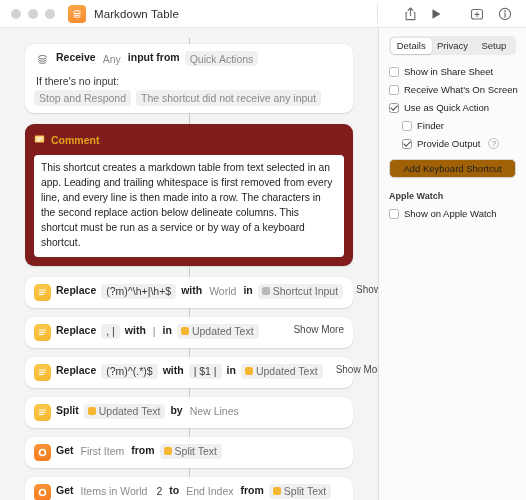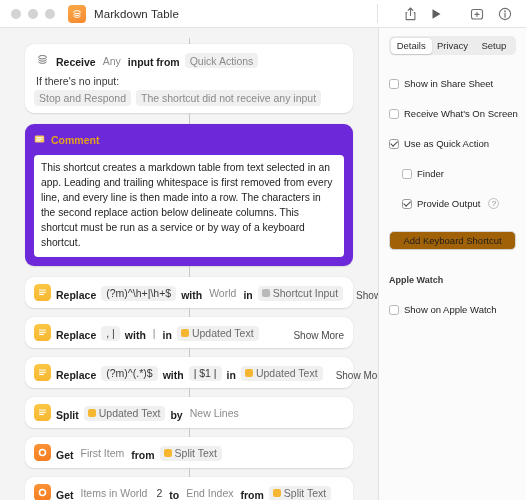--- a/index.html
+++ b/index.html
@@ -36,21 +36,21 @@
   
   .canvas {
     flex: 1; background: #f4f4f4; position: relative; overflow: hidden;
     padding: 10px 25px 6px 25px;
   }
   .conn { width: 1px; height: 9px; background: #c7c7c7; margin: 0 auto; }
   .card {
     background: #ffffff; border-radius: 9px; padding: 7px 9px;
     box-shadow: 0 0.5px 1.5px rgba(0,0,0,.12);
   }
-  .row { display: flex; align-items: flex-end; gap: 5px; flex-wrap: nowrap; }
+  .row { display: flex; align-items: flex-start; gap: 5px; flex-wrap: nowrap; }
   .ic {
     width: 17px; height: 17px; min-width: 17px; border-radius: 4.5px;
     display: flex; align-items: center; justify-content: center;
   }
   .ic-grey { background: #fff; border: 0; }
   .ic-yellow { background: linear-gradient(170deg,#fcc747,#f6b731); }
   .ic-orange { background: linear-gradient(170deg,#fb9337,#f57c1f); }
   .bold { font-weight: 700; font-size: 10.5px; color: #1d1d1d; white-space: nowrap; }
   .kw { font-weight: 700; font-size: 10.5px; color: #1d1d1d; white-space: nowrap; }
   .pill {
@@ -65,34 +65,34 @@
   }
   .tok .sq { width: 8px; height: 8px; border-radius: 2px; display:inline-block; }
   .sq-y { background: #f5b731; }
   .sq-g { background: #b9b9b9; border-radius: 50%; }
   .showmore { margin-left: auto; font-size: 10px; color: #4a4a4a; white-space: nowrap; padding-left: 8px; }
   .sub { font-size: 10.5px; color: #3a3a3a; margin: 7px 0 3px 2px; }
   .subpill { font-size: 10.5px; color: #8a8a8a; background: #f0f0f0; border-radius: 4px; padding: 2px 5px; display: inline-block; }
 
   
   .comment {
-    background: #6d28d9; border-radius: 9px; padding: 7px 9px 9px 9px;
+    background: #7f1d1d; border-radius: 9px; padding: 7px 9px 9px 9px;
     box-shadow: 0 0.5px 1.5px rgba(0,0,0,.10);
   }
   .comment-head { display: flex; align-items: center; gap: 6px; }
   .comment-title { font-size: 10.5px; font-weight: 700; color: #e3a21c; }
   .comment-body {
     margin-top: 6px; background: #ffffff; border-radius: 4px; padding: 6px 7px;
     font-size: 10.3px; line-height: 1.45; color: #1d1d1d;
   }
 
   
   .inspector {
     width: 148px; min-width: 148px; background: #fbfbfb; border-left: 1px solid #e0e0e0;
-    padding: 8px 10px 0 10px; display: flex; flex-direction: column; gap: 12px;
+    padding: 8px 10px 0 10px; display: flex; flex-direction: column;
   }
   .seg {
     display: flex; background: #ececec; border-radius: 5px; padding: 1.5px; margin-bottom: 11px;
   }
   .seg-item {
     flex: 1; text-align: center; font-size: 9.5px; color: #2e2e2e; padding: 2.5px 0; border-radius: 4px;
   }
   .seg-item.active { background: #ffffff; box-shadow: 0 0.5px 1.5px rgba(0,0,0,.18); }
   .chk-row { display: flex; align-items: center; gap: 5px; margin-bottom: 7px; }
   .chk-row.indent { padding-left: 13px; }

